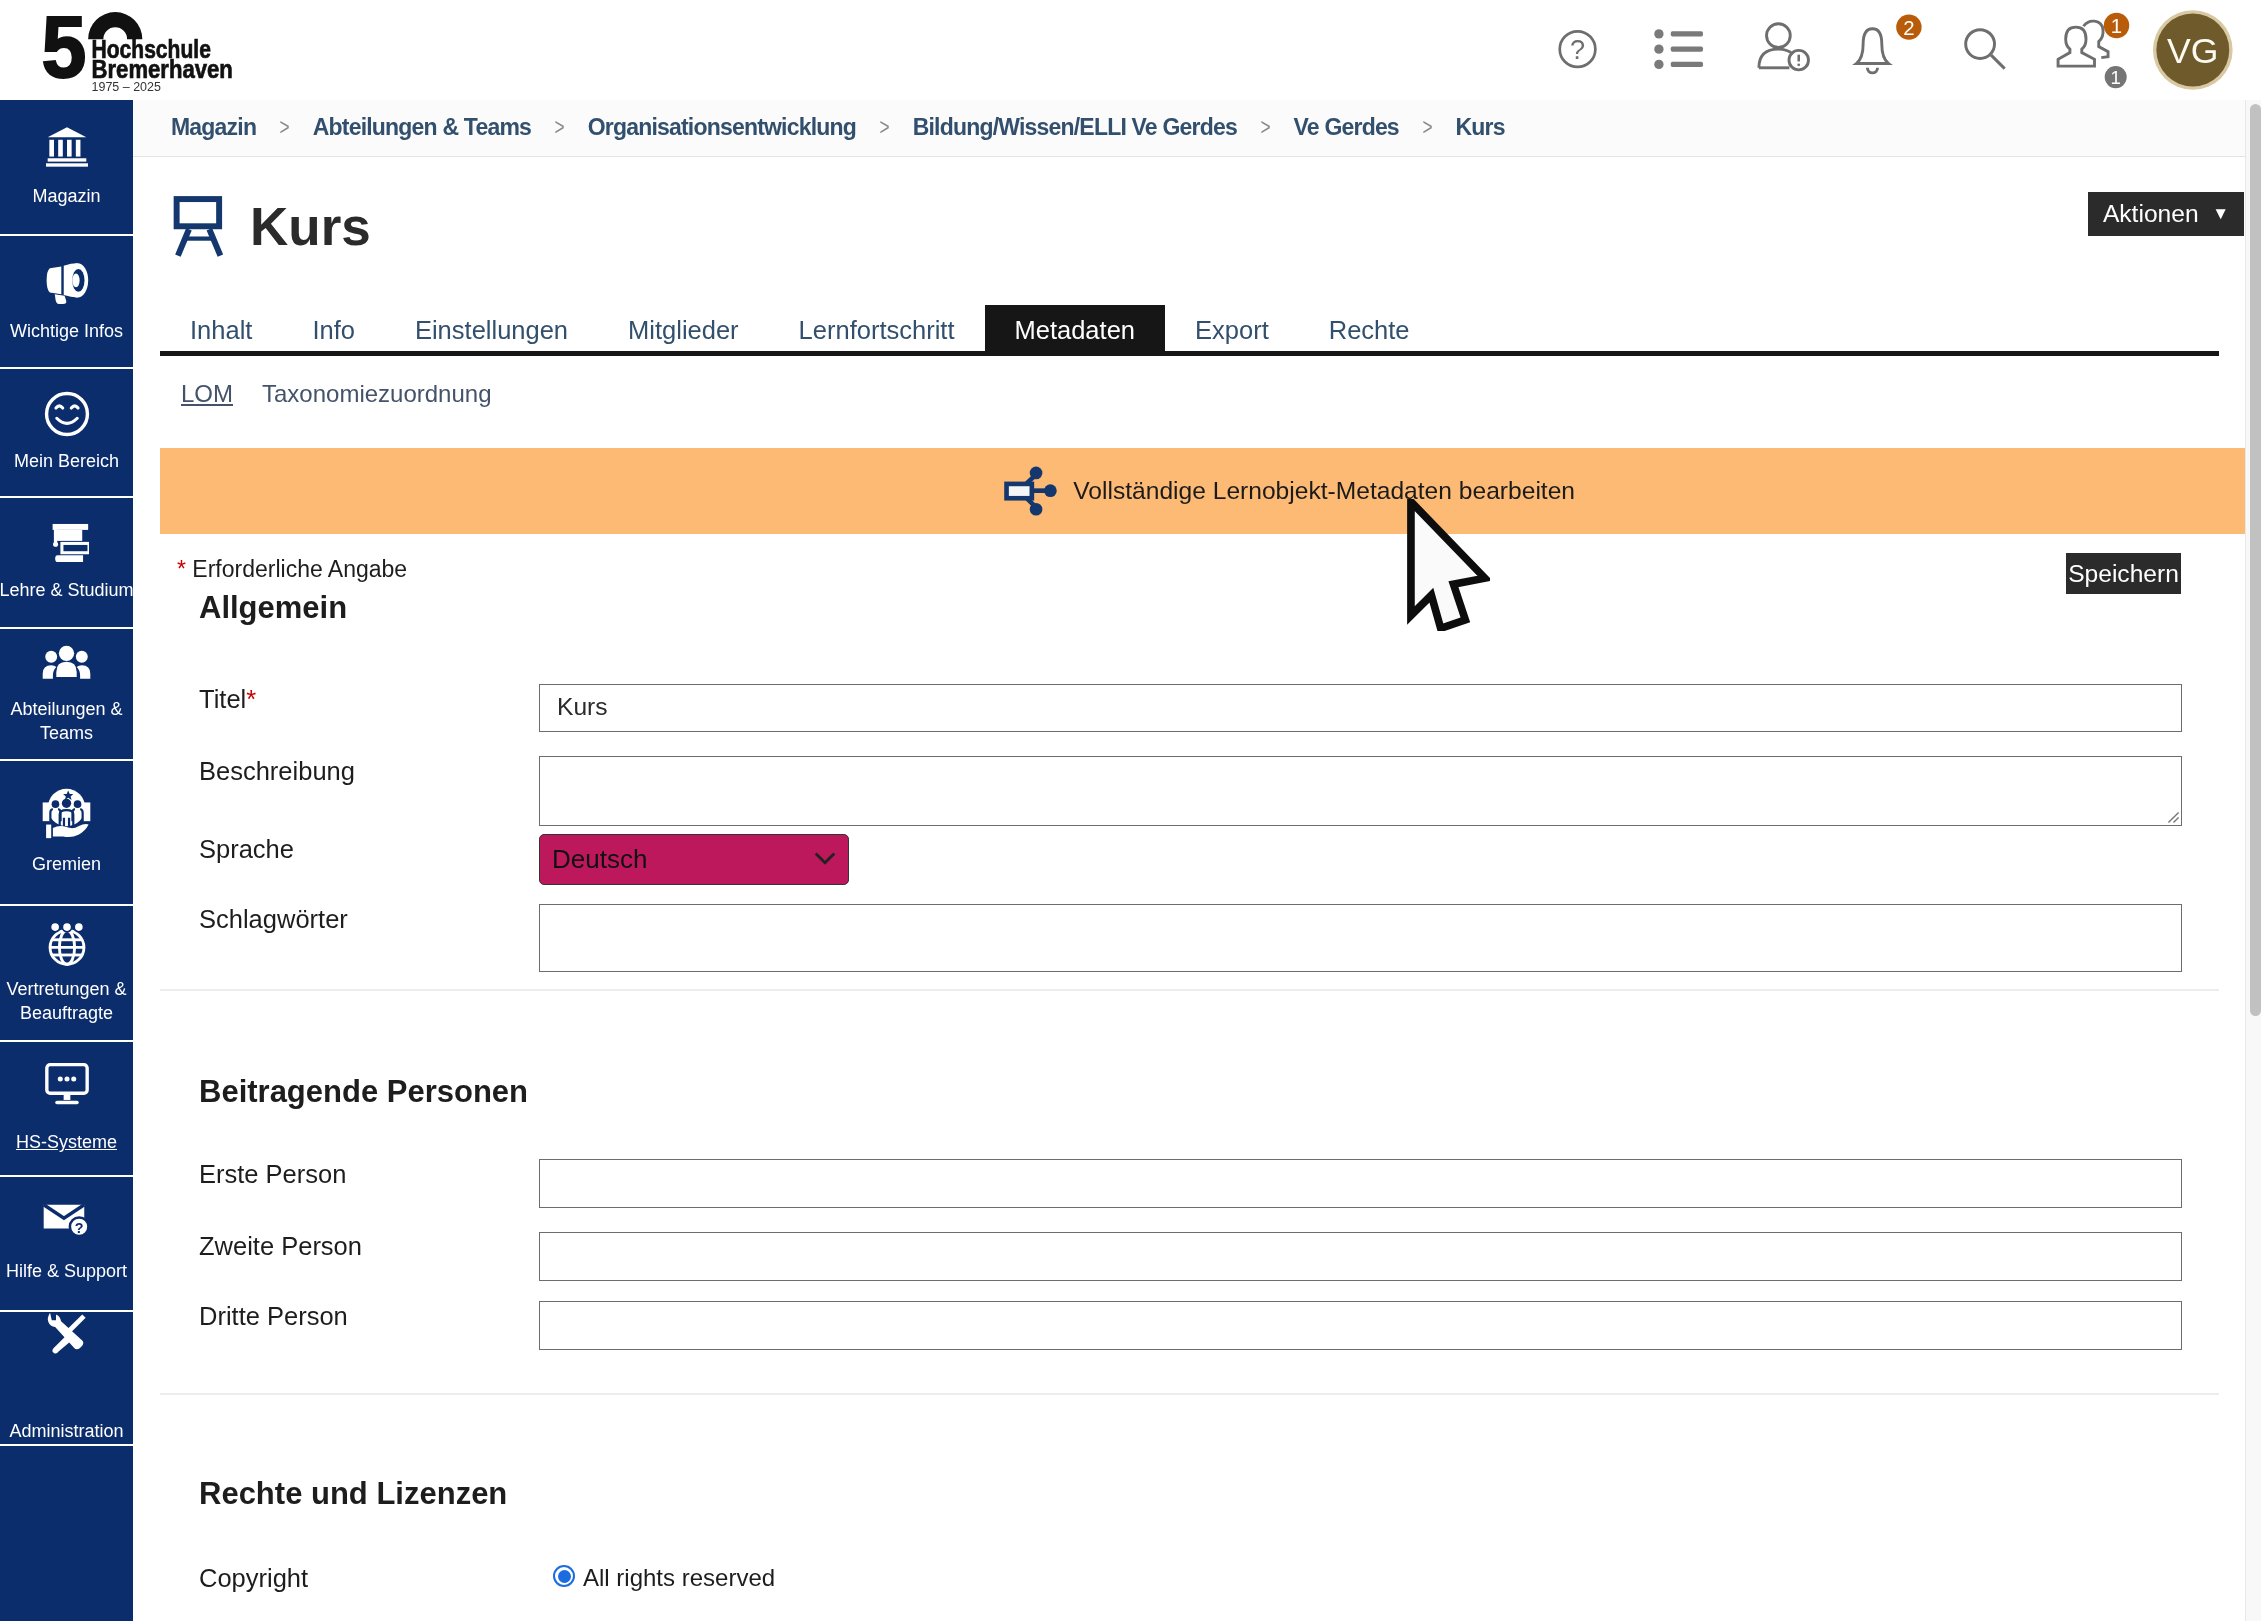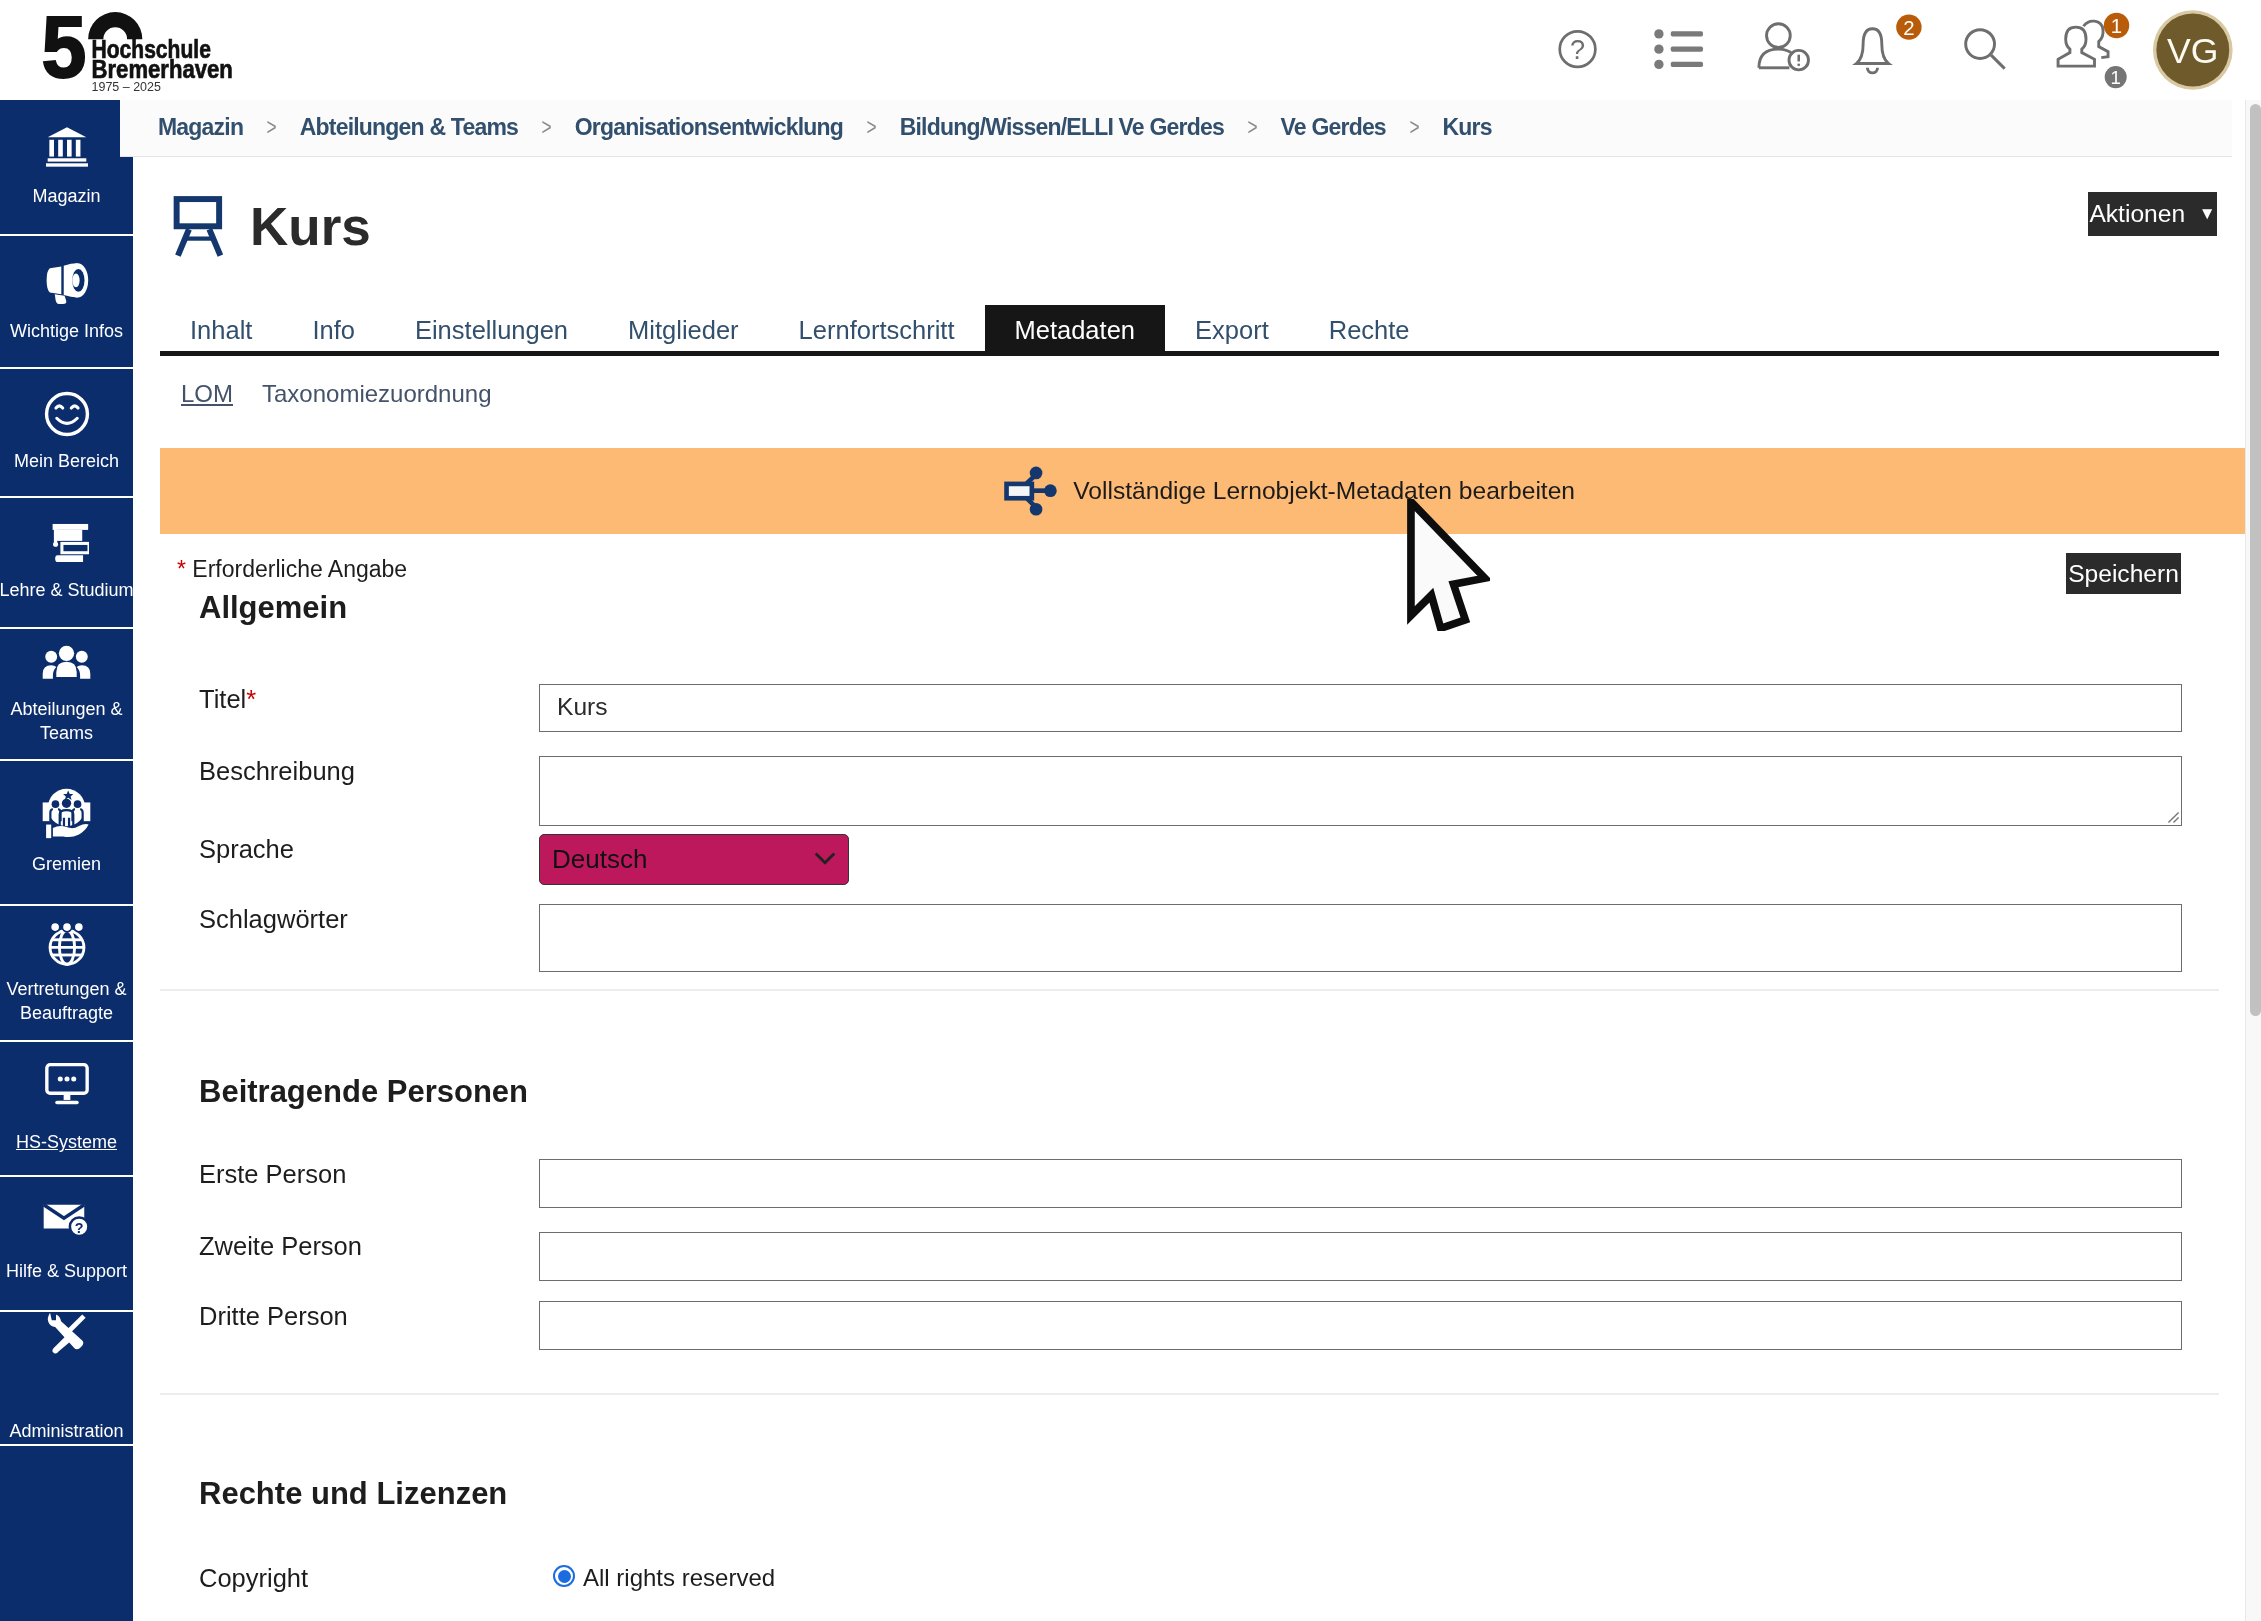--- a/index.html
+++ b/index.html
@@ -10,26 +10,26 @@
 
 #header { position:absolute; left:0; top:0; width:2261px; height:100px; background:#fff; }
 #htitle { position:absolute; left:306px; top:0; height:100px; line-height:100px; font-size:30px; font-weight:bold; color:#1d1d1d; letter-spacing:-0.8px; }
 
 #sidebar { position:absolute; left:0; top:100px; width:133px; height:1521px; background:#0b2d6b; }
 .sbitem { position:absolute; left:0; width:133px; color:#fff; text-align:center; display:flex; flex-direction:column; justify-content:center; align-items:center; }
 .sbitem .ic { display:block; margin:0 0 7.6px 0; }
 .sbitem .lbl { display:block; font-size:18px; line-height:24px; color:#fff; white-space:nowrap; }
 .sbsep { position:absolute; left:0; width:133px; height:1.7px; background:#fff; }
 
-#crumbbar { position:absolute; left:120px; top:100px; width:2112px; height:57px; background:#fbfbfb; border-bottom:1.7px solid #e4e4e4; }
+#crumbbar { position:absolute; left:133px; top:100px; width:2112px; height:57px; background:#fbfbfb; border-bottom:1.7px solid #e4e4e4; }
 #crumbs { position:absolute; left:38px; top:0; height:55px; line-height:55px; font-size:23px; font-weight:600; letter-spacing:-0.8px; color:#32506e; white-space:nowrap; }
 #crumbs .sep { display:inline-block; margin:0 22px; color:#8a8a8a; font-weight:400; transform:scaleX(0.75); }
 
 #pagetitle { position:absolute; left:250px; top:196px; font-size:53px; font-weight:bold; color:#2b2b2b; }
-#aktionen { position:absolute; left:2088px; top:192px; width:129px; height:44px; background:#2b2b2b; color:#fff; font-size:24.6px; line-height:44px; text-align:center; }
+#aktionen { position:absolute; left:2088px; top:192px; width:156px; height:44px; background:#2b2b2b; color:#fff; font-size:24.6px; line-height:44px; text-align:center; }
 
 #tabs { position:absolute; left:160px; top:305px; width:2059px; height:51px; border-bottom:5.1px solid #161616; white-space:nowrap; }
 .tab { display:inline-block; height:51px; line-height:51px; padding:0 30px; font-size:25.5px; color:#32506e; }
 .tab.active { background:#161616; color:#fff; }
 #subnav { position:absolute; left:160px; top:373px; height:41px; line-height:41px; font-size:24px; color:#44536a; }
 #subnav a { color:#44536a; text-decoration:underline; margin-left:21px; }
 #subnav span { margin-left:29px; }
 
 #graybar { position:absolute; left:160px; top:448px; width:2259px; height:86px; background:#fdba74; }
 #graybar .inner { position:absolute; left:0; right:0; top:0; height:86px; text-align:center; line-height:86px; font-size:24.6px; color:#1b1b1b; }

